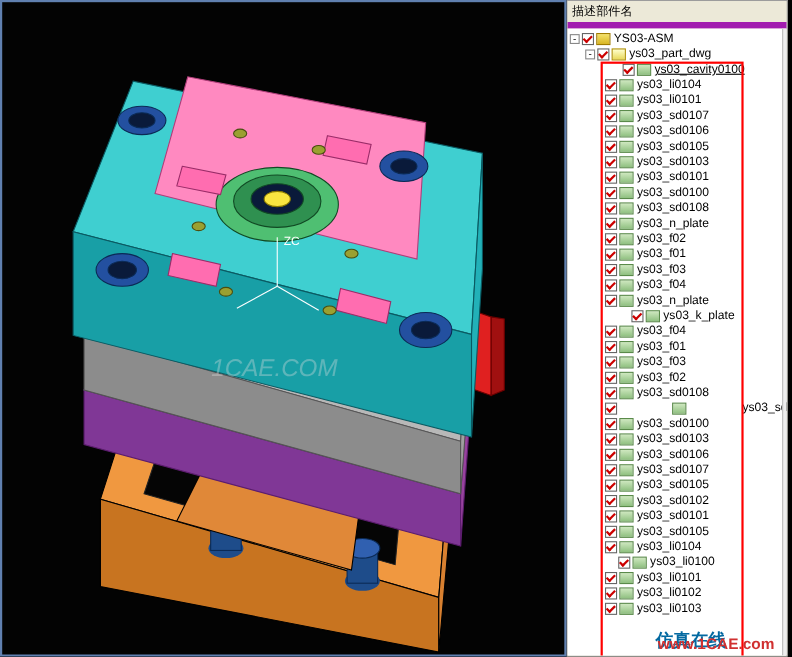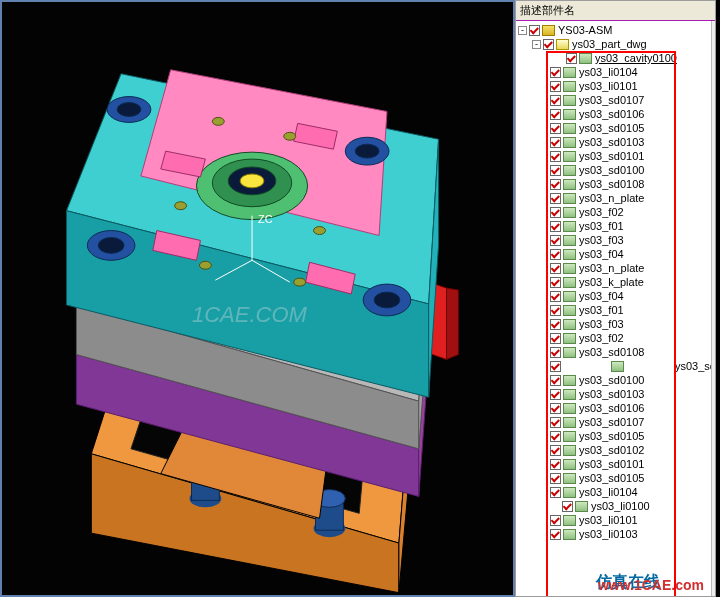--- a/index.html
+++ b/index.html
@@ -36,21 +36,21 @@
   }
   .panel-title {
     background: #d6d3c4;
     border-bottom: 1px solid #9c9c9c;
     padding: 2px 4px;
     font-weight: bold;
     font-size: 12px;
   }
   .col-head {
     background: #ece9d8;
-    border-bottom: 1px solid #a21caf;
+    border-bottom: 6px solid #a21caf;
     padding: 2px 4px;
     font-size: 11px;
   }
   .tree {
     flex: 1;
     background: #fff;
     overflow: hidden;
     padding-top: 2px;
     position: relative;
   }
@@ -108,20 +108,21 @@
     pointer-events: none;
   }
   .watermark1 {
     position:absolute;
     color:#e0e0e0;
     font-size:22px;
     font-family:Arial,sans-serif;
     opacity:0.35;
     pointer-events:none;
     font-style:italic;
+    margin-top:20px;
   }
   .watermark-bottom {
     position:absolute;
     right:60px;
     bottom:4px;
     font-size:16px;
     font-family:"Microsoft YaHei",sans-serif;
     color:#0369a1;
     font-weight:bold;
     text-shadow:0 0 2px #fff;
@@ -330,21 +331,21 @@
         <div class="row" style="padding-left: 34px;">
           <span class="chk on"></span>
           <span class="ico ico-comp"></span>
           <span class="lbl">ys03_f04</span>
         </div>
         <div class="row" style="padding-left: 34px;">
           <span class="chk on"></span>
           <span class="ico ico-comp"></span>
           <span class="lbl">ys03_n_plate</span>
         </div>
-        <div class="row" style="padding-left: 34px;">
+        <div class="row" style="padding-left: 34px; margin-left: 24px;">
           <span class="chk on"></span>
           <span class="ico ico-comp"></span>
           <span class="lbl">ys03_k_plate</span>
         </div>
         <div class="row" style="padding-left: 34px;">
           <span class="chk on"></span>
           <span class="ico ico-comp"></span>
           <span class="lbl">ys03_f04</span>
         </div>
         <div class="row" style="padding-left: 34px;">
@@ -419,20 +420,25 @@
         </div>
         <div class="row" style="padding-left: 34px; margin-left: 12px;">
           <span class="chk on"></span>
           <span class="ico ico-comp"></span>
           <span class="lbl">ys03_li0100</span>
         </div>
         <div class="row" style="padding-left: 34px;">
           <span class="chk on"></span>
           <span class="ico ico-comp"></span>
           <span class="lbl">ys03_li0101</span>
+        </div>
+        <div class="row" style="padding-left: 34px;">
+          <span class="chk on"></span>
+          <span class="ico ico-comp"></span>
+          <span class="lbl">ys03_li0102</span>
         </div>
         <div class="row" style="padding-left: 34px;">
           <span class="chk on"></span>
           <span class="ico ico-comp"></span>
           <span class="lbl">ys03_li0103</span>
         </div>
       </div>
 
     <div class="redbox" style="left:30px; top:30px; width:130px; height:550px;"></div>
     <div class="scrollbar"></div>

